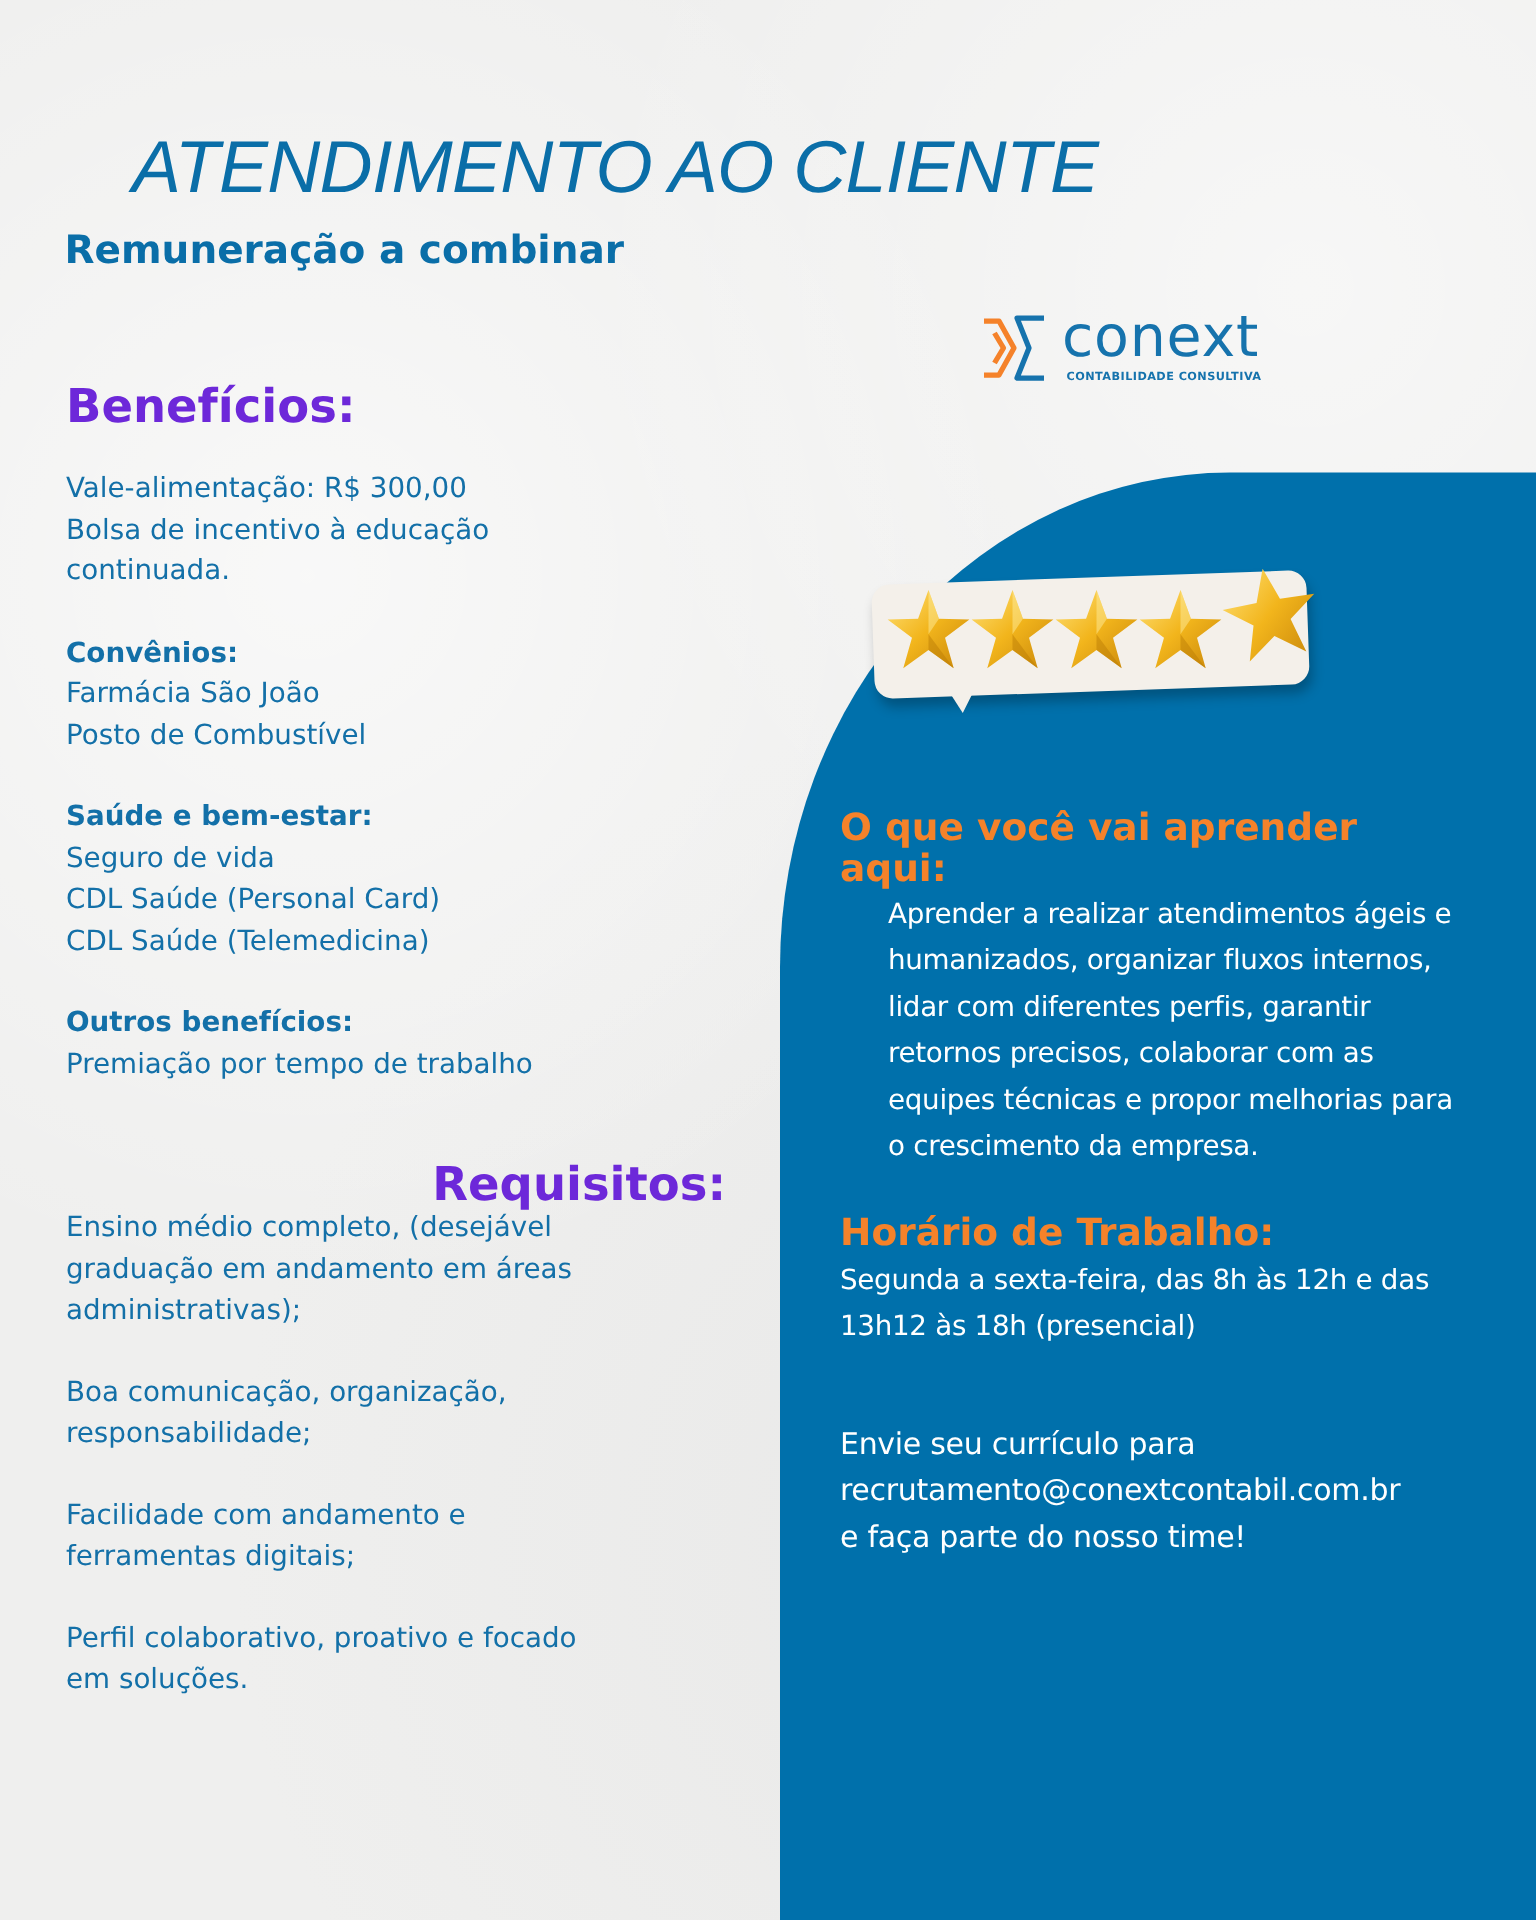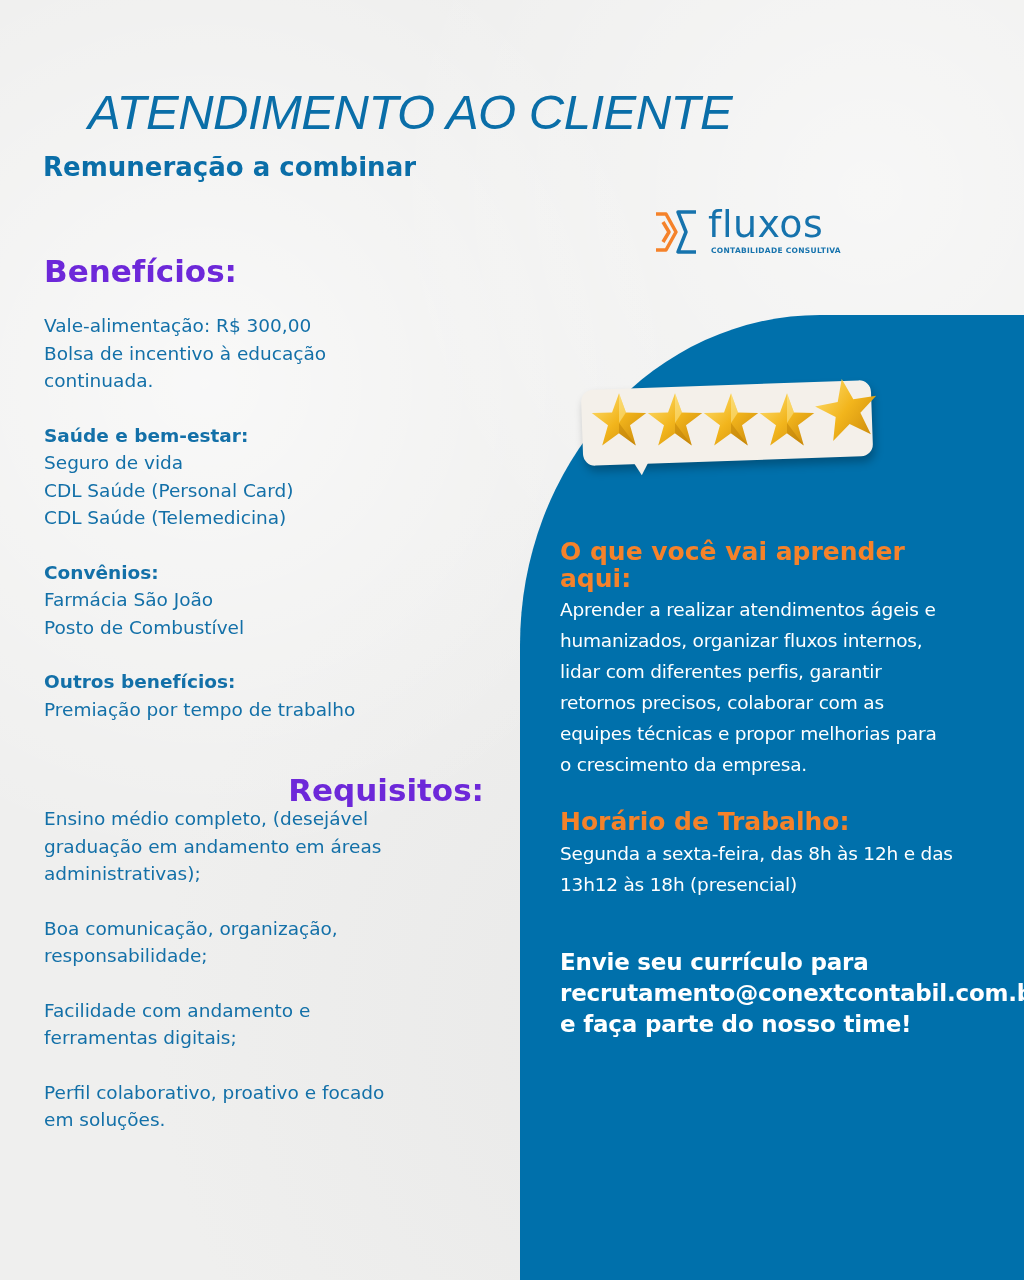--- a/index.html
+++ b/index.html
@@ -84,60 +84,60 @@
   .right { position: absolute; left: 560px; top: 538px; width: 440px; }
   .r-h {
     font-family: "DejaVu Sans", sans-serif; font-weight: bold;
     color: #f5822a; font-size: 25px; line-height: 27px;
   }
   .r-body {
     font-family: "DejaVu Sans", sans-serif; font-size: 18.5px; line-height: 31px;
     color: #ffffff; letter-spacing: -0.2px;
   }
   .r-bold {
-    font-family: "DejaVu Sans", sans-serif; font-weight: bold; font-size: 23px; line-height: 31px;
+    font-family: "DejaVu Sans", sans-serif; font-weight: normal; font-size: 20px; line-height: 31px;
     color: #ffffff; letter-spacing: -0.2px;
   }
 </style>
 </head>
 <body>
 
 <h1 class="title">ATENDIMENTO AO CLIENTE</h1>
 <div class="subtitle">Remuneração a combinar</div>
 
 <div class="logo">
   <svg class="logo-mark" viewBox="0 0 44 48">
     <polyline points="2,6 12,6 22,24 12,42 2,42" fill="none" stroke="#f5822a" stroke-width="3.5" stroke-linejoin="round"></polyline>
     <polyline points="9,14 15,24 9,34" fill="none" stroke="#f5822a" stroke-width="3.5" stroke-linejoin="round"></polyline>
     <polyline points="42,4 24,4 32,24 24,44 42,44" fill="none" stroke="#1673ad" stroke-width="3.5" stroke-linejoin="round"></polyline>
   </svg>
-  <span class="logo-word">fluxos</span>
+  <span class="logo-word">conext</span>
   <span class="logo-tag">CONTABILIDADE CONSULTIVA</span>
 </div>
 
 <section class="left">
   <div class="h-orange" style="margin-bottom:24px;">Benefícios:</div>
 
   <div class="block body-text">
     <span class="line">Vale-alimentação: R$ 300,00</span>
     <span class="line">Bolsa de incentivo à educação</span>
     <span class="line">continuada.</span>
+  </div>
+
+  <div class="block">
+    <span class="line sub-h">Convênios:</span>
+    <span class="line body-text">Farmácia São João</span>
+    <span class="line body-text">Posto de Combustível</span>
   </div>
 
   <div class="block">
     <span class="line sub-h">Saúde e bem-estar:</span>
     <span class="line body-text">Seguro de vida</span>
     <span class="line body-text">CDL Saúde (Personal Card)</span>
     <span class="line body-text">CDL Saúde (Telemedicina)</span>
-  </div>
-
-  <div class="block">
-    <span class="line sub-h">Convênios:</span>
-    <span class="line body-text">Farmácia São João</span>
-    <span class="line body-text">Posto de Combustível</span>
   </div>
 
   <div class="block" style="margin-bottom:52px;">
     <span class="line sub-h">Outros benefícios:</span>
     <span class="line body-text">Premiação por tempo de trabalho</span>
   </div>
 
   <div class="h-orange" style="line-height:30px;text-align:right;">Requisitos:</div>
 
   <div class="block body-text">
@@ -196,21 +196,21 @@
         <polygon points="50,4 62,37 97,38 69,59 79,94 50,73 21,94 31,59 3,38 38,37" fill="url(#g1)" transform="rotate(-10 50 50)"></polygon>
       </svg>
   </div>
 </div>
 
 <section class="right">
   <div class="r-h">
     <span class="line">O que você vai aprender</span>
     <span class="line">aqui:</span>
   </div>
-  <div class="r-body" style="margin-top:2px; margin-bottom:26px;">
+  <div class="r-body" style="margin-top:2px; margin-bottom:26px;margin-left:32px;">
     <span class="line">Aprender a realizar atendimentos ágeis e</span>
     <span class="line">humanizados, organizar fluxos internos,</span>
     <span class="line">lidar com diferentes perfis, garantir</span>
     <span class="line">retornos precisos, colaborar com as</span>
     <span class="line">equipes técnicas e propor melhorias para</span>
     <span class="line">o crescimento da empresa.</span>
   </div>
 
   <div class="r-h" style="line-height:32px;">Horário de Trabalho:</div>
   <div class="r-body" style="margin-bottom:47px;">

